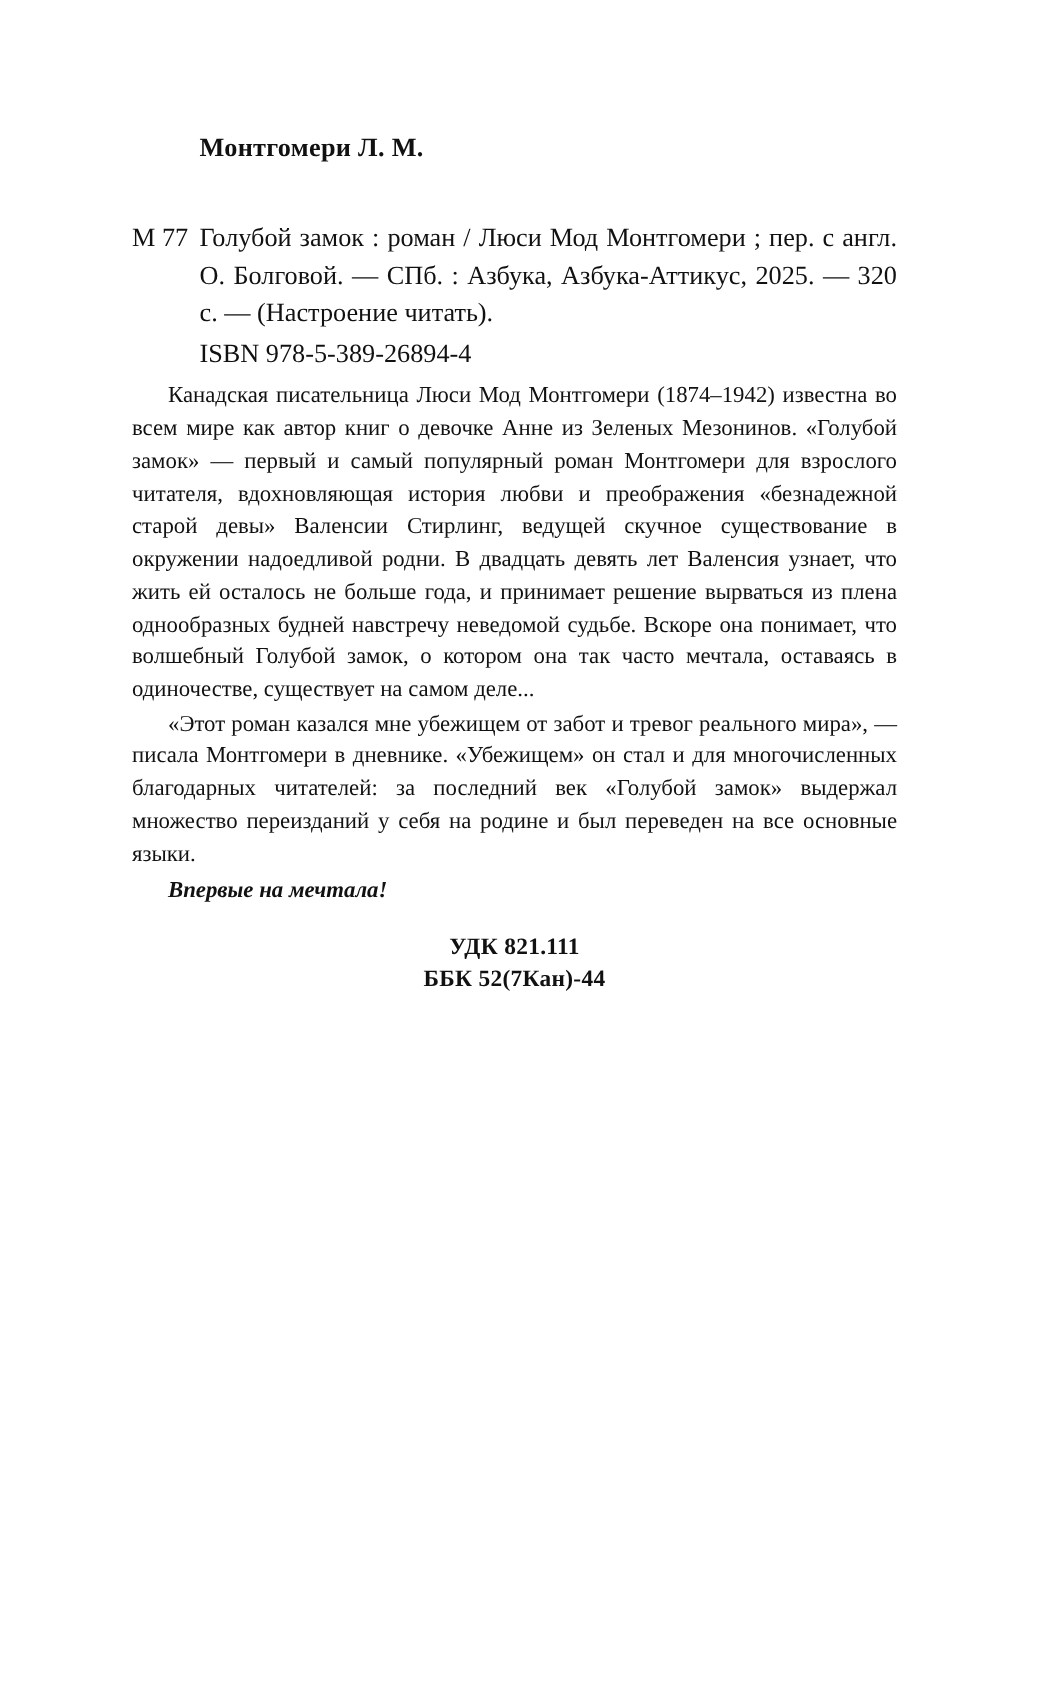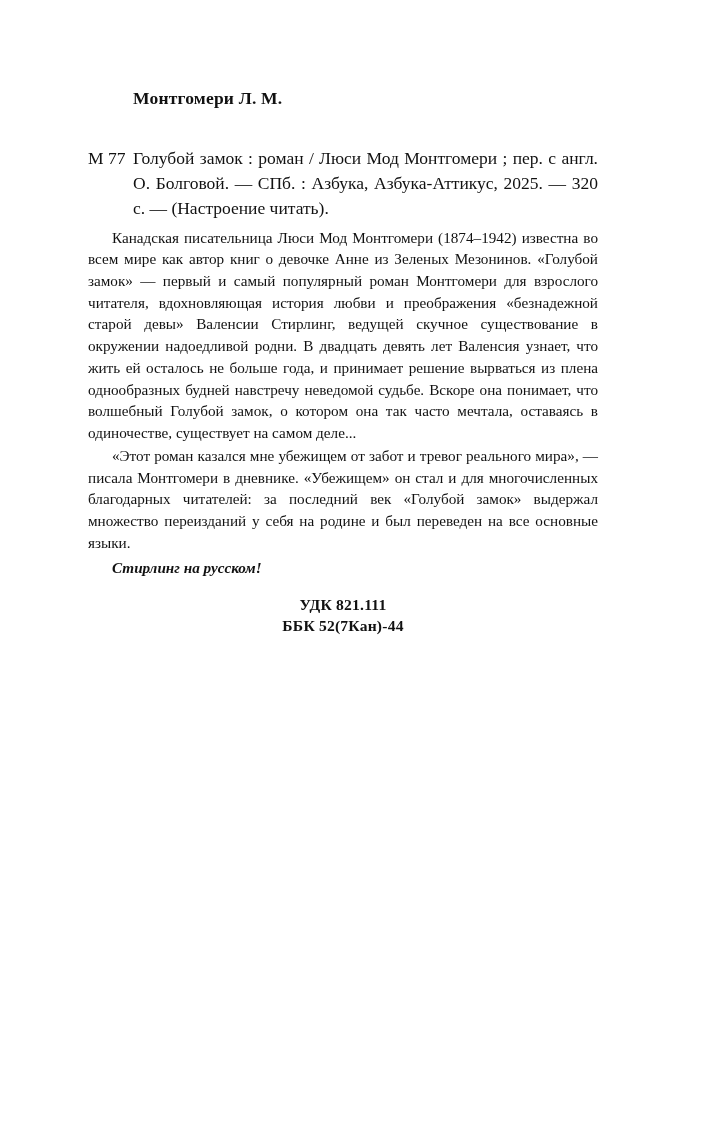--- a/index.html
+++ b/index.html
@@ -100,25 +100,26 @@
 
   <div class="cip-block">
 
     <div class="author-line">Монтгомери Л. М.</div>
 
     <div class="entry">
       <span class="entry-code">М 77</span>
       <div class="entry-text">Голубой замок : роман / Люси Мод Монтгомери ; пер. с англ. О. Болговой. — СПб. : Азбука, Азбука-Аттикус, 2025. — 320 с. — (Настроение читать).</div>
     </div>
 
+    <div class="isbn">ISBN 978-5-389-26894-4</div>
 
     <div class="annotation">
       <p>Канадская писательница Люси Мод Монтгомери (1874–1942) известна во всем мире как автор книг о девочке Анне из Зеленых Мезонинов. «Голубой замок» — первый и самый популярный роман Монтгомери для взрослого читателя, вдохновляющая история любви и преображения «безнадежной старой девы» Валенсии Стирлинг, ведущей скучное существование в окружении надоедливой родни. В двадцать девять лет Валенсия узнает, что жить ей осталось не больше года, и принимает решение вырваться из плена однообразных будней навстречу неведомой судьбе. Вскоре она понимает, что волшебный Голубой замок, о котором она так часто мечтала, оставаясь в одиночестве, существует на самом деле...</p>
       <p>«Этот роман казался мне убежищем от забот и тревог реального мира», — писала Монтгомери в дневнике. «Убежищем» он стал и для многочисленных благодарных читателей: за последний век «Голубой замок» выдержал множество переизданий у себя на родине и был переведен на все основные языки.</p>
-      <div class="italic-note">Стирлинг на русском!</div>
+      <div class="italic-note">Впервые на мечтала!</div>
     </div>
 
     <div class="classifiers">
       <div>УДК 821.111</div>
       <div>ББК 52(7Кан)-44</div>
     </div>
 
   </div>
 </div>
 

